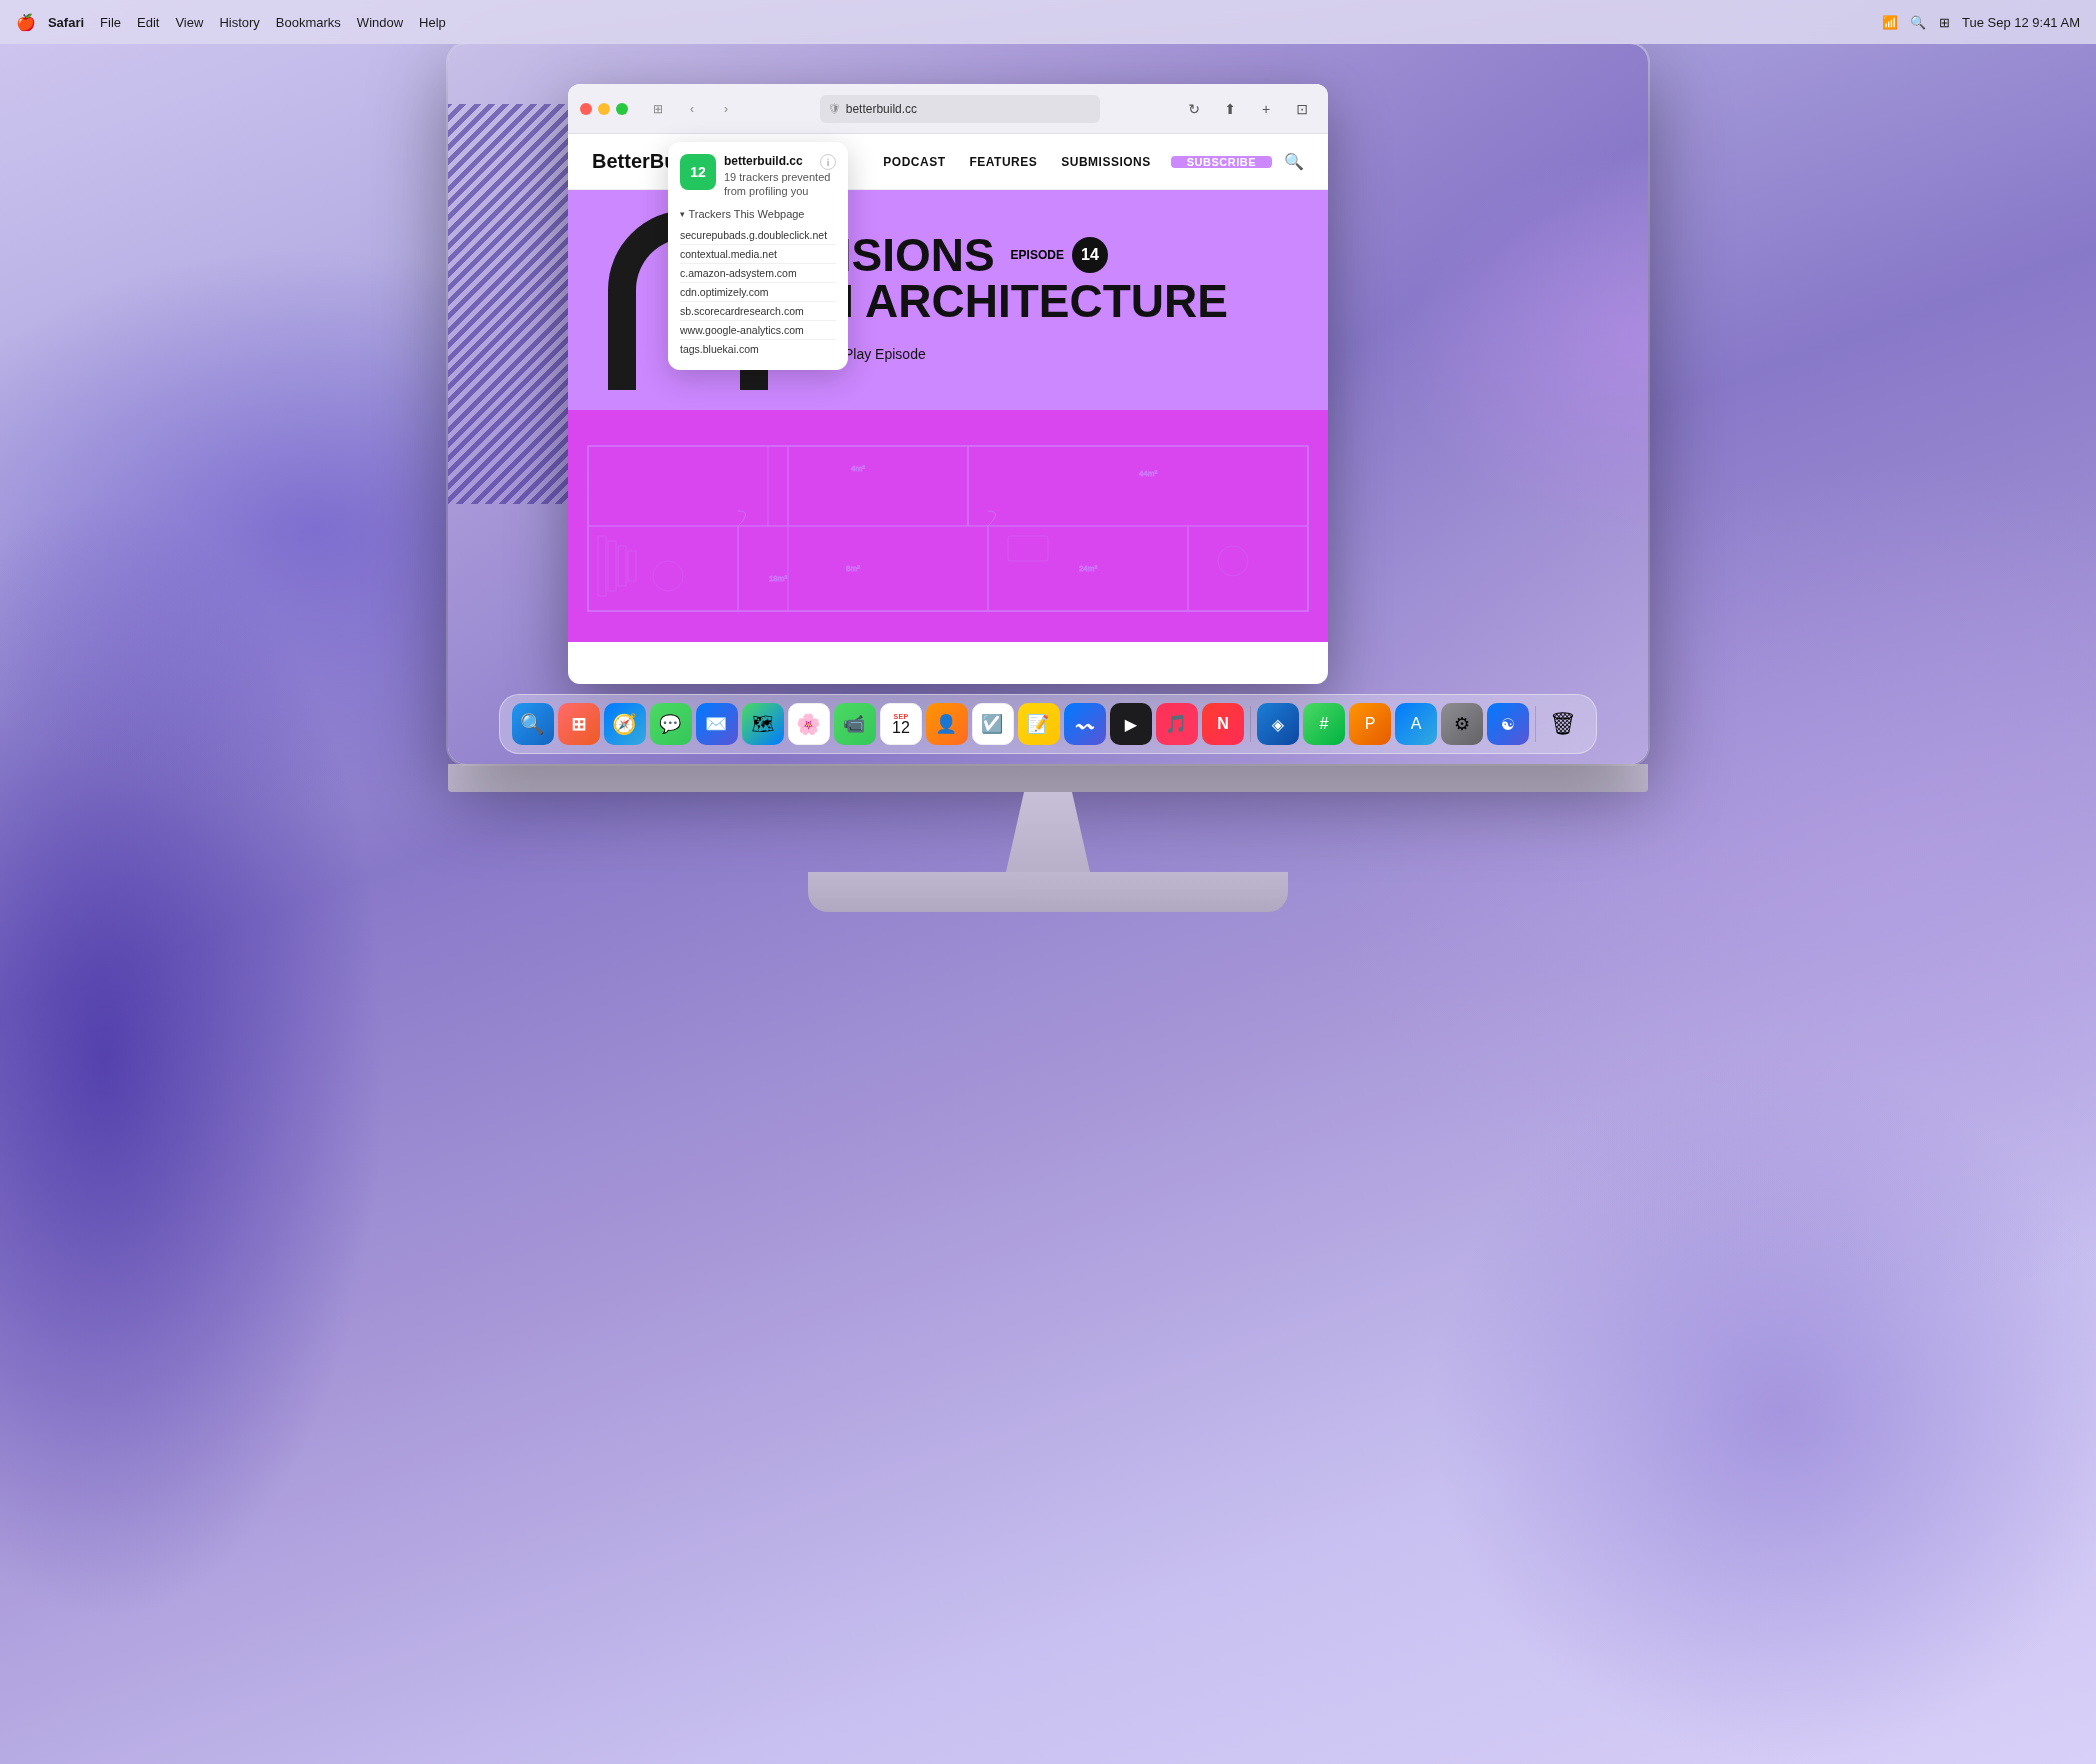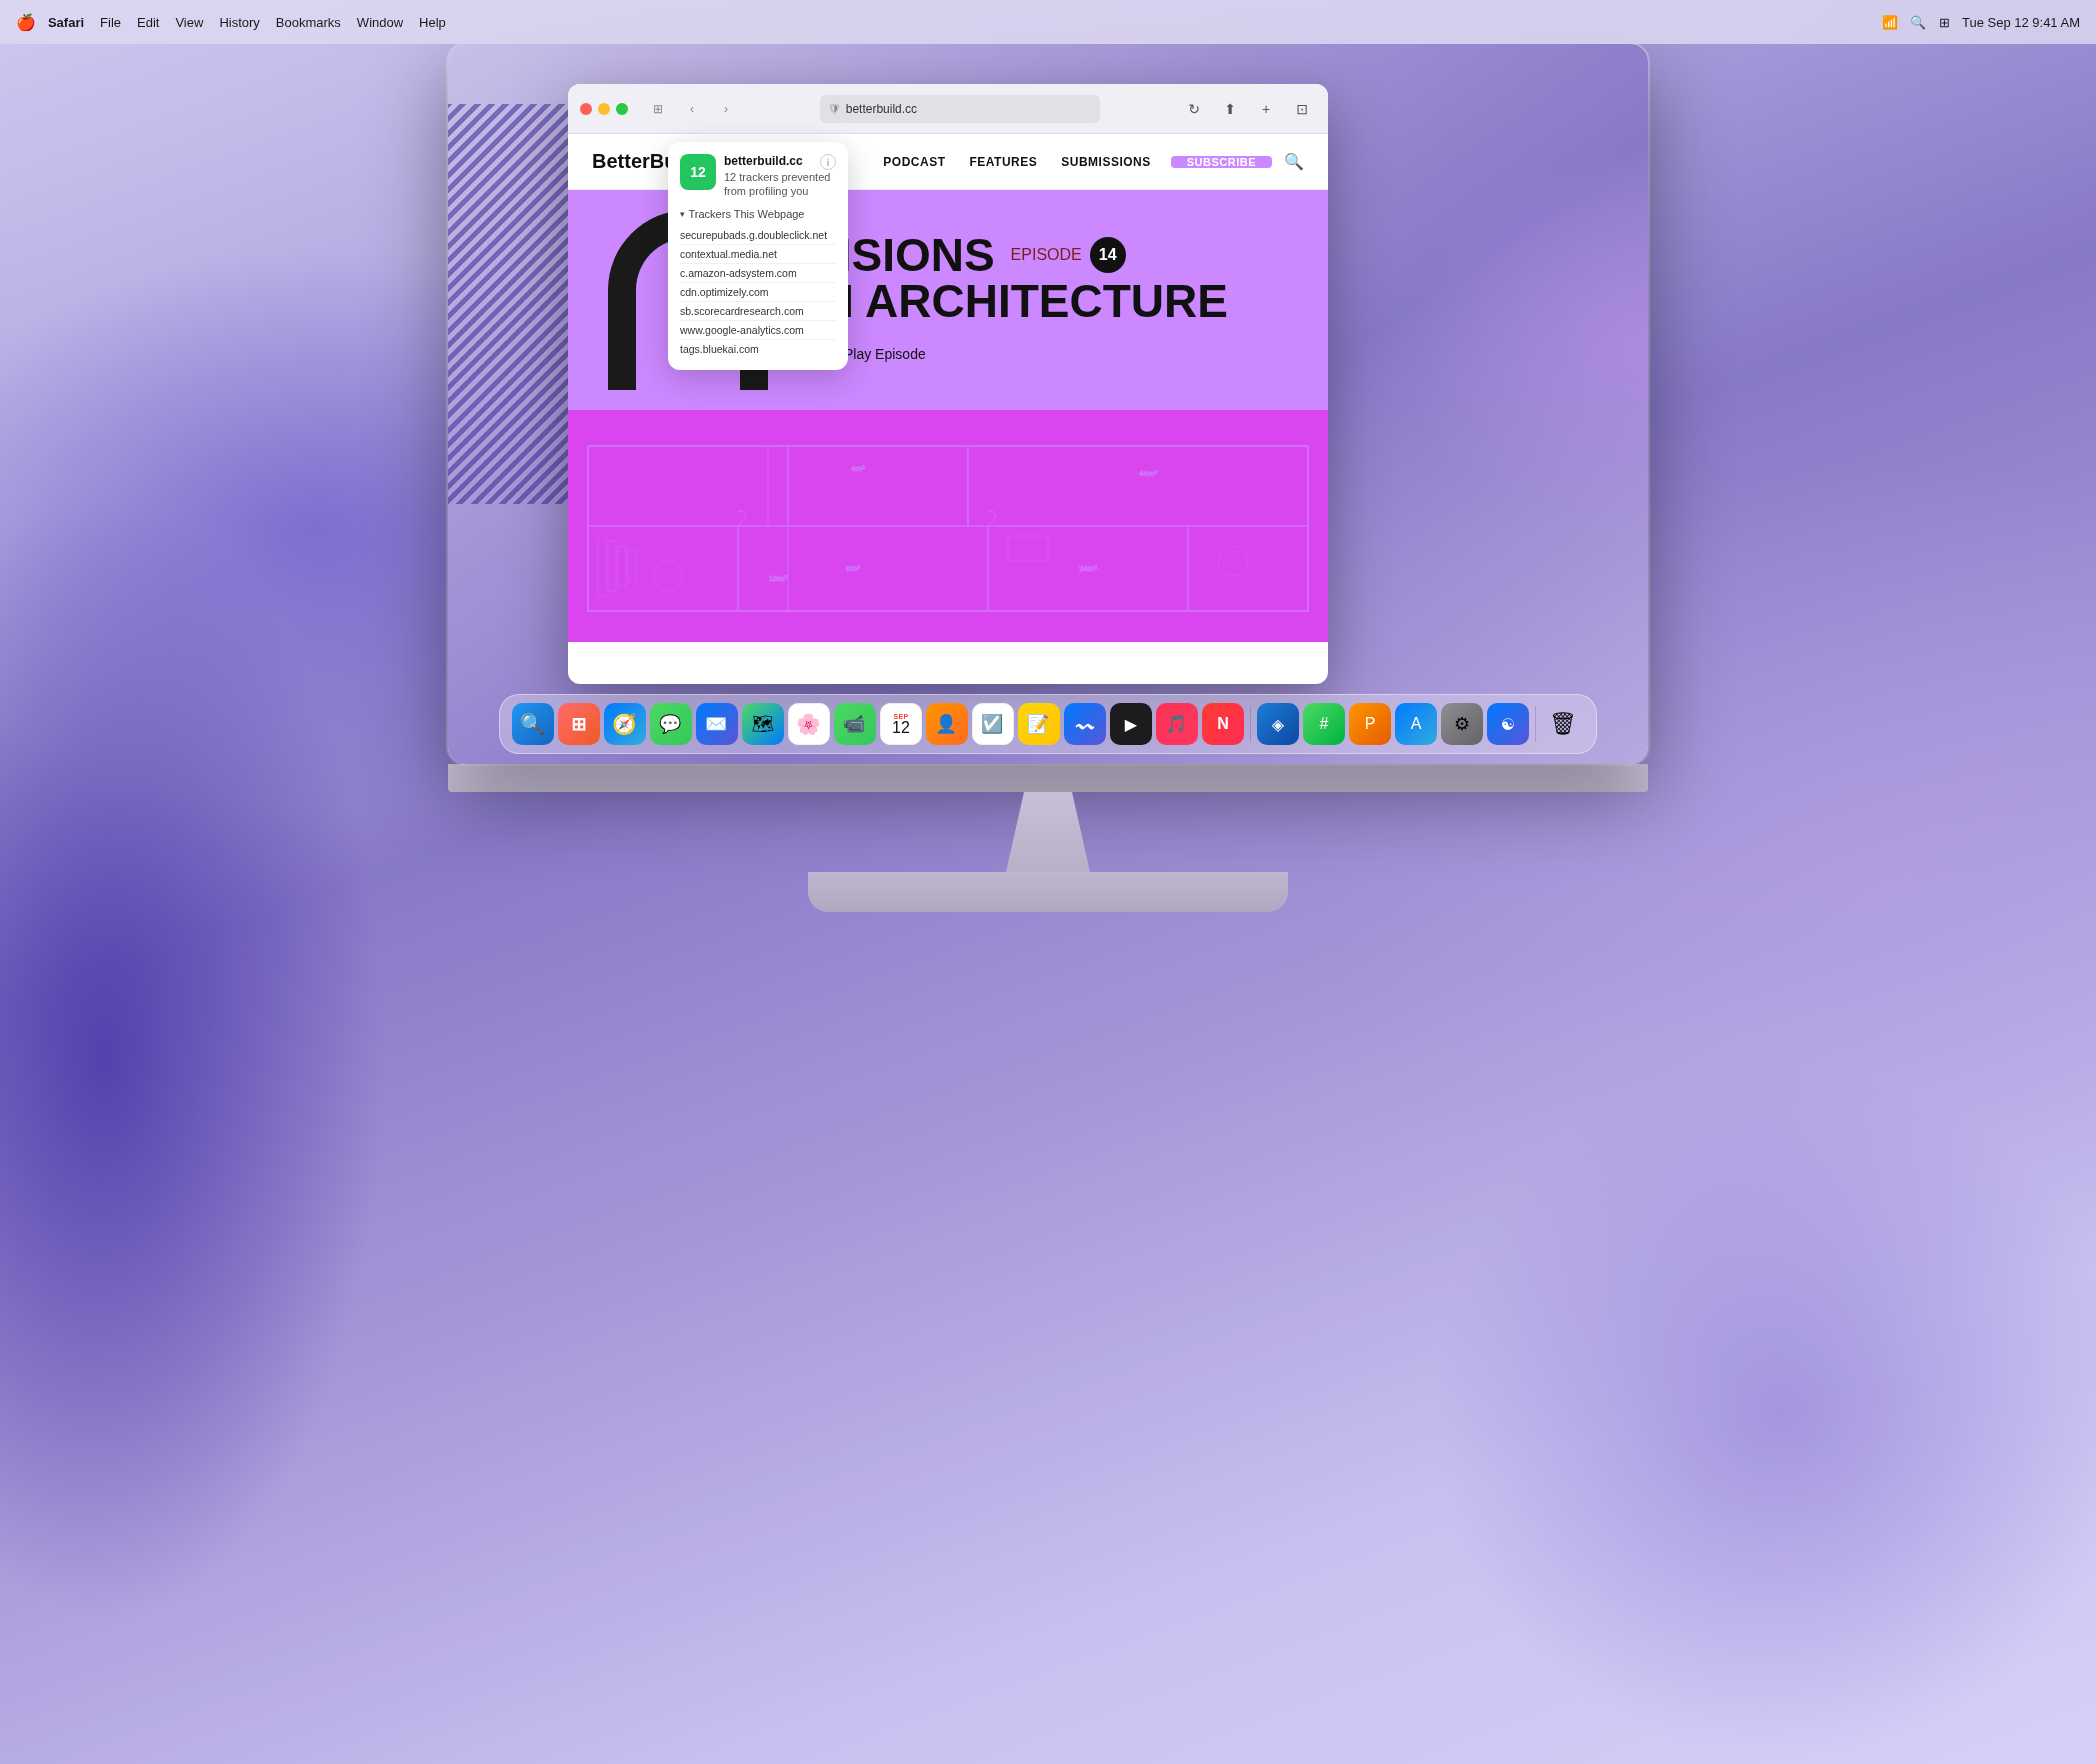--- a/index.html
+++ b/index.html
@@ -301,23 +301,23 @@
       display: flex;
       align-items: center;
       gap: 16px;
     }
     .episode-badge {
       display: flex;
       align-items: center;
       gap: 8px;
     }
     .episode-label {
-      font-size: 16px;
-      font-weight: 400;
-      color: #7f1d1d;
+      font-size: 12px;
+      font-weight: 700;
+      color: #000000;
     }
     .episode-number {
       width: 36px;
       height: 36px;
       background: #111;
       border-radius: 50%;
       display: flex;
       align-items: center;
       justify-content: center;
       color: white;
@@ -649,21 +649,21 @@
               </g>
             </svg>
           </div>
         </div>
 
         <div class="privacy-popup">
           <div class="popup-header">
             <div class="shield-badge">12</div>
             <div>
               <div class="popup-title">betterbuild.cc</div>
-              <div class="popup-subtitle">12 trackers prevented from profiling you</div>
+              <div class="popup-subtitle">19 trackers prevented from profiling you</div>
             </div>
           </div>
           <div class="popup-info">ℹ</div>
           <div class="trackers-section-title">Trackers This Webpage</div>
           <div>
             <div class="tracker-item">securepubads.g.doubleclick.net</div>
             <div class="tracker-item">contextual.media.net</div>
             <div class="tracker-item">c.amazon-adsystem.com</div>
             <div class="tracker-item">cdn.optimizely.com</div>
             <div class="tracker-item">sb.scorecardresearch.com</div>

